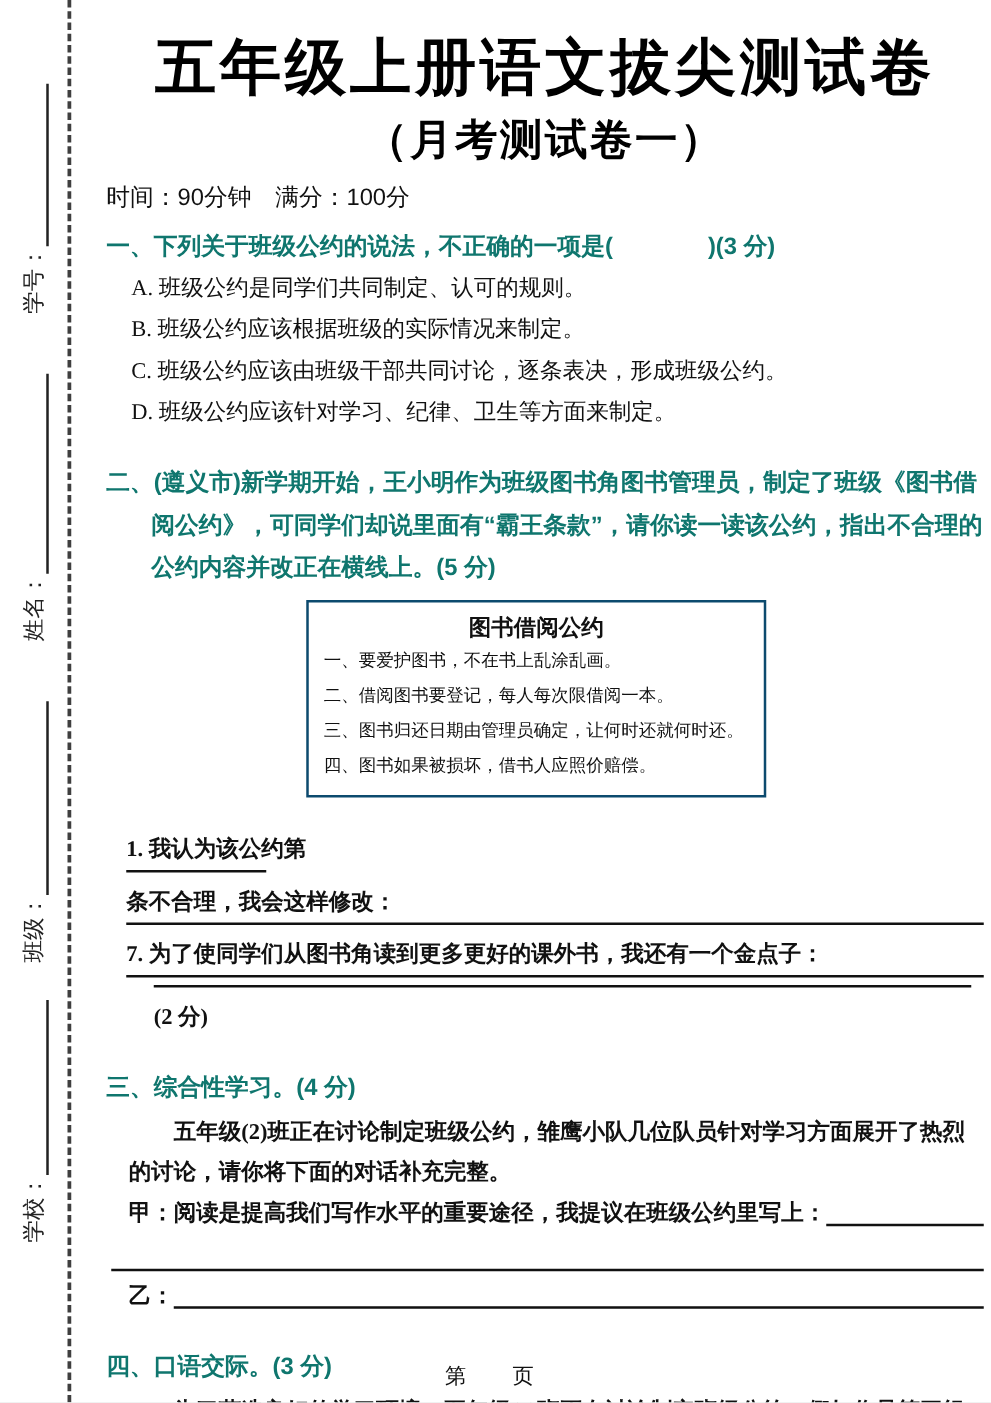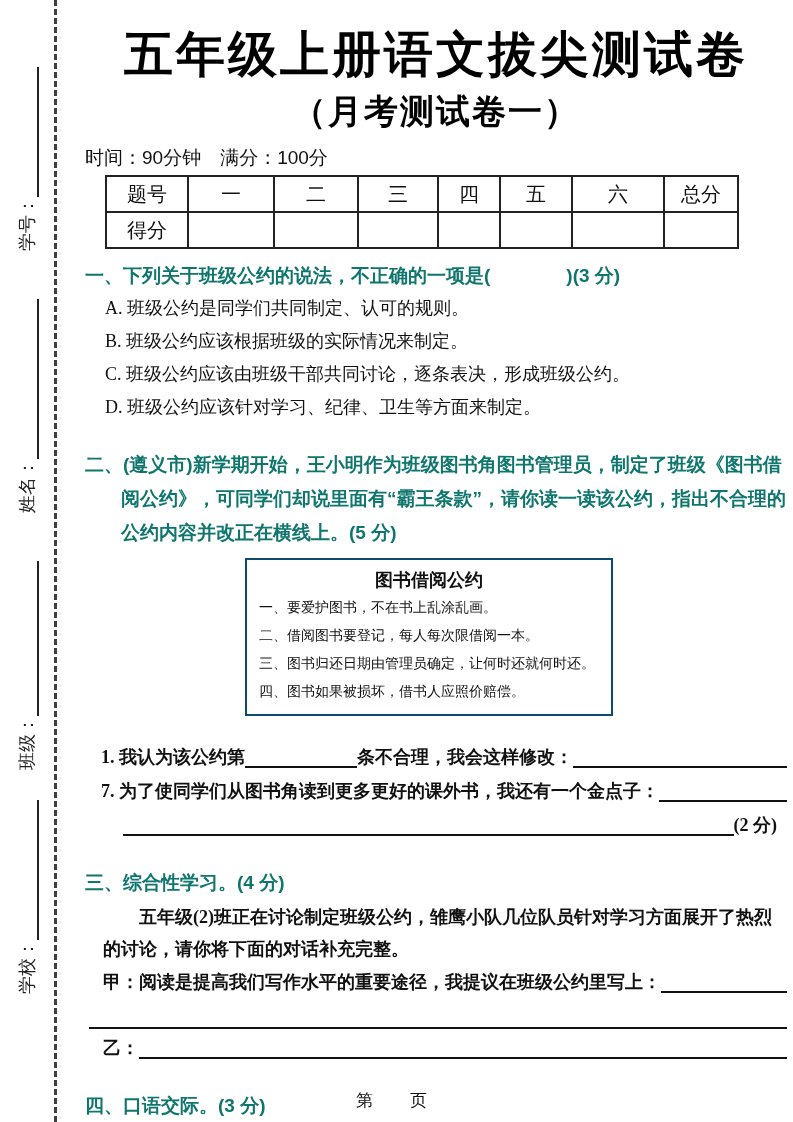--- a/index.html
+++ b/index.html
@@ -123,21 +123,21 @@
     font-weight:600;
   }
   .frow .txt{white-space:nowrap;}
   .blank{
     border-bottom:2px solid #111;
     margin-bottom:6px;
     align-self:stretch;
   }
   .grow{flex:1;}
   .bw112{width:112px}.bw390{width:390px}
-  .sub{padding-left:16px;}
+  .sub{padding-left:16px;flex-direction:column;}
   .ind38{padding-left:38px;}
   .body-par{
     font-size:18px;
     line-height:32px;
     padding-left:18px;
     text-indent:36px;
     font-weight:600;
     margin-top:2px;
   }
   .dialog-row{padding-left:18px;}
@@ -181,44 +181,20 @@
         <span class="sb-line w130"></span>
     </span>
   </div>
 
   <div class="main">
 
     <div class="exam-title">五年级上册语文拔尖测试卷</div>
     <div class="exam-subtitle">（月考测试卷一）</div>
     <div class="exam-info">时间：90分钟　满分：100分</div>
 
-    <table class="score">
-      <tbody>
-        <tr>
-          <td class="c0">题号</td>
-          <td class="c1">一</td>
-          <td class="c2">二</td>
-          <td class="c3">三</td>
-          <td class="c4">四</td>
-          <td class="c5">五</td>
-          <td class="c6">六</td>
-          <td class="c7">总分</td>
-        </tr>
-        <tr>
-          <td>得分</td>
-          <td></td>
-          <td></td>
-          <td></td>
-          <td></td>
-          <td></td>
-          <td></td>
-          <td></td>
-        </tr>
-      </tbody>
-    </table>
 
     <div>
       <div class="q-header mt10">一、下列关于班级公约的说法，不正确的一项是(　　　　)(3 分)</div>
       <div class="q1-option">A. 班级公约是同学们共同制定、认可的规则。</div>
       <div class="q1-option">B. 班级公约应该根据班级的实际情况来制定。</div>
       <div class="q1-option">C. 班级公约应该由班级干部共同讨论，逐条表决，形成班级公约。</div>
       <div class="q1-option">D. 班级公约应该针对学习、纪律、卫生等方面来制定。</div>
     </div>
 
     <div>

